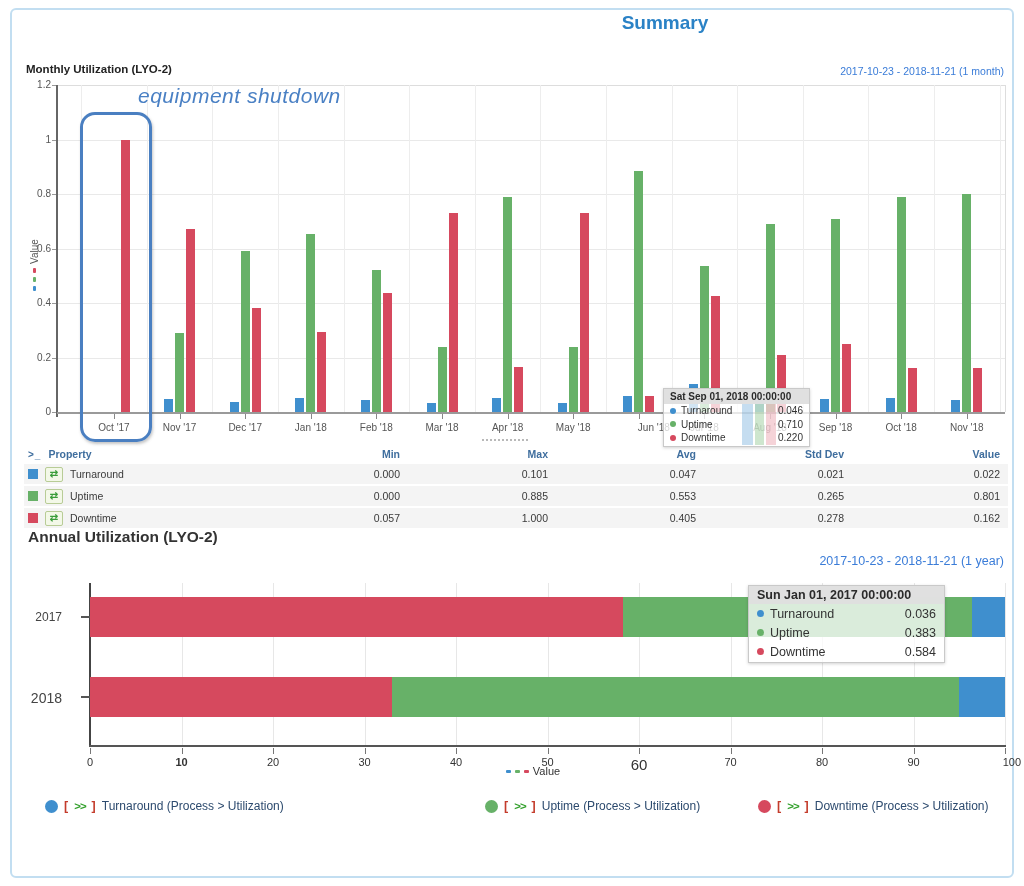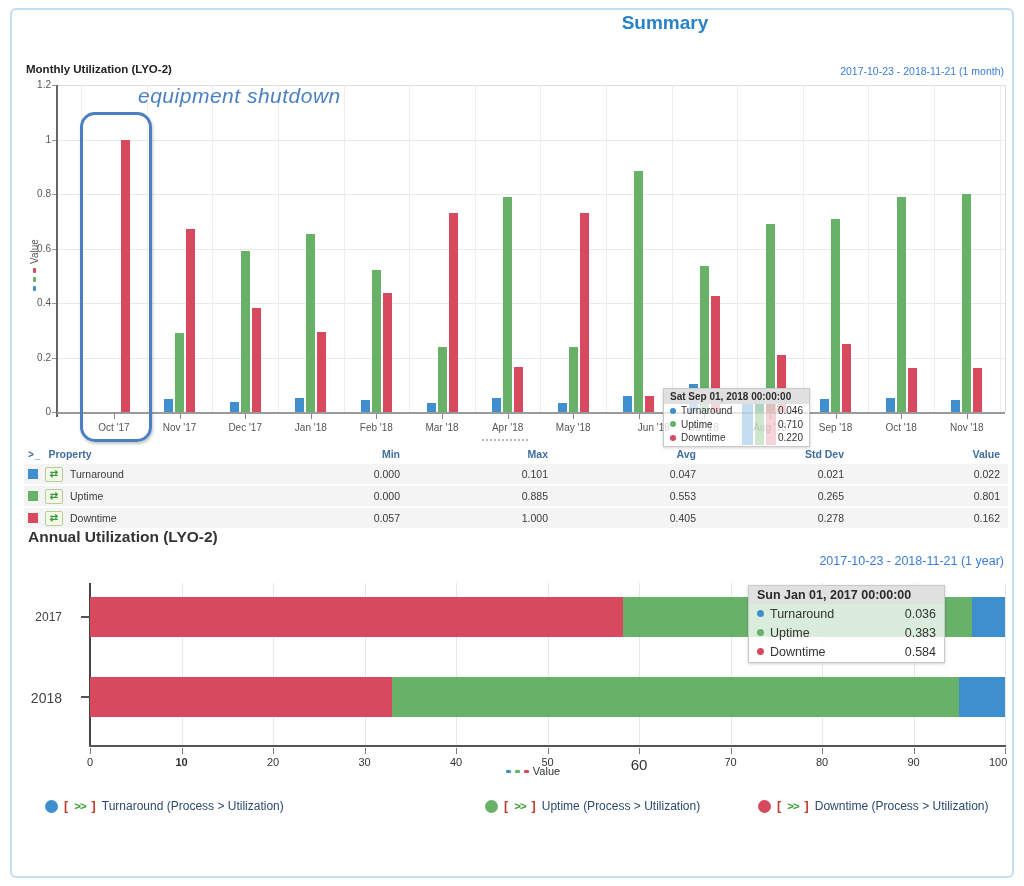--- a/index.html
+++ b/index.html
@@ -207,21 +207,21 @@
       <div style="left: 730.5px; top: 748px; width: 1px; height: 6px; background: rgb(119, 119, 119);"></div>
       <div style="left: 714.5px; top: 756px; width: 32px; text-align: center; font-size: 11px; color: rgb(51, 51, 51);">70</div>
       <div style="left: 822px; top: 583px; width: 1px; height: 162px; background: rgb(231, 231, 231);"></div>
       <div style="left: 822px; top: 748px; width: 1px; height: 6px; background: rgb(119, 119, 119);"></div>
       <div style="left: 806px; top: 756px; width: 32px; text-align: center; font-size: 11px; color: rgb(51, 51, 51);">80</div>
       <div style="left: 913.5px; top: 583px; width: 1px; height: 162px; background: rgb(231, 231, 231);"></div>
       <div style="left: 913.5px; top: 748px; width: 1px; height: 6px; background: rgb(119, 119, 119);"></div>
       <div style="left: 897.5px; top: 756px; width: 32px; text-align: center; font-size: 11px; color: rgb(51, 51, 51);">90</div>
       <div style="left: 1005px; top: 583px; width: 1px; height: 162px; background: rgb(231, 231, 231);"></div>
       <div style="left: 1005px; top: 748px; width: 1px; height: 6px; background: rgb(119, 119, 119);"></div>
-      <div style="left: 989px; top: 756px; width: 32px; text-align: left; font-size: 11px; color: rgb(51, 51, 51);">100</div>
+      <div style="left: 989px; top: 756px; width: 32px; text-align: right; font-size: 11px; color: rgb(51, 51, 51);">100</div>
       <div style="left: 89px; top: 583px; width: 2px; height: 162px; background: rgb(68, 68, 68);"></div>
       <div style="left: 89px; top: 745px; width: 917px; height: 2px; background: rgb(85, 85, 85);"></div>
       <div style="left: 16px; top: 610px; width: 46px; text-align: right; font-size: 12px; color: rgb(68, 68, 68);">2017</div>
       <div style="left: 81px; top: 616px; width: 9px; height: 2px; background: rgb(85, 85, 85);"></div>
       <div style="left: 90px; top: 597px; width: 532.53px; height: 40px; background: rgb(214, 73, 94);"></div>
       <div style="left: 622.53px; top: 597px; width: 349.53px; height: 40px; background: rgb(103, 177, 104);"></div>
       <div style="left: 972.06px; top: 597px; width: 32.94px; height: 40px; background: rgb(63, 143, 206);"></div>
       <div style="left: 16px; top: 690px; width: 46px; text-align: right; font-size: 14px; color: rgb(68, 68, 68);">2018</div>
       <div style="left: 81px; top: 696px; width: 9px; height: 2px; background: rgb(85, 85, 85);"></div>
       <div style="left: 90px; top: 677px; width: 301.95px; height: 40px; background: rgb(214, 73, 94);"></div>

